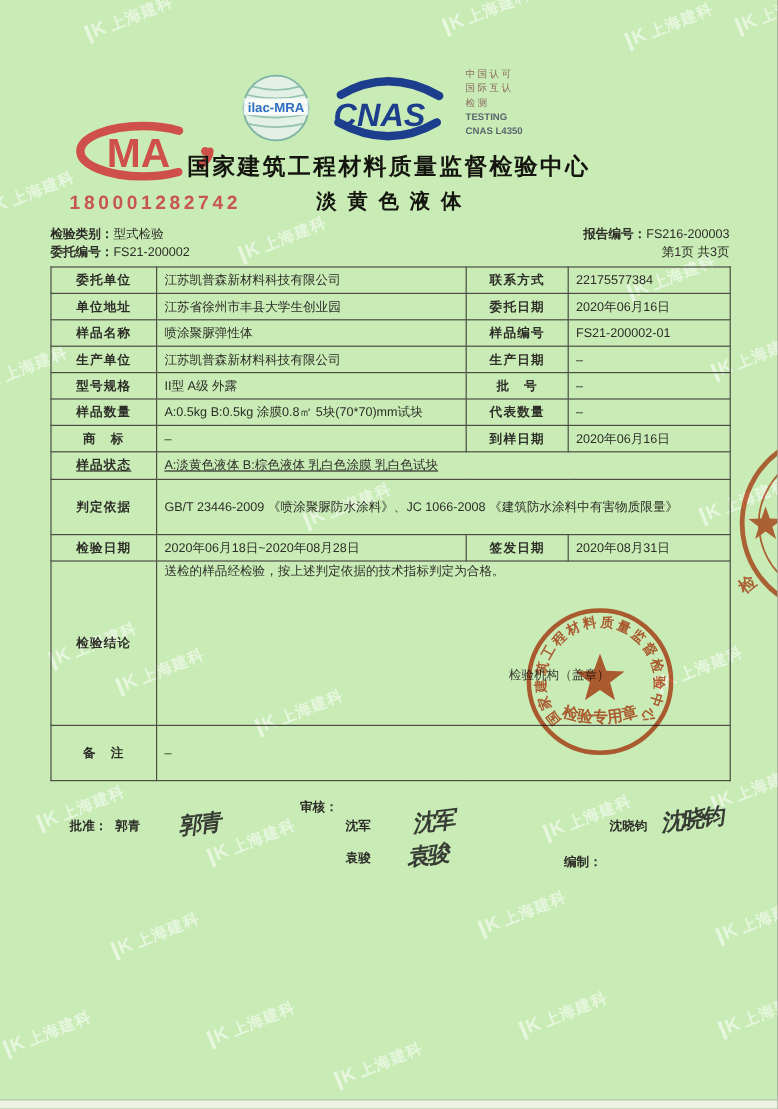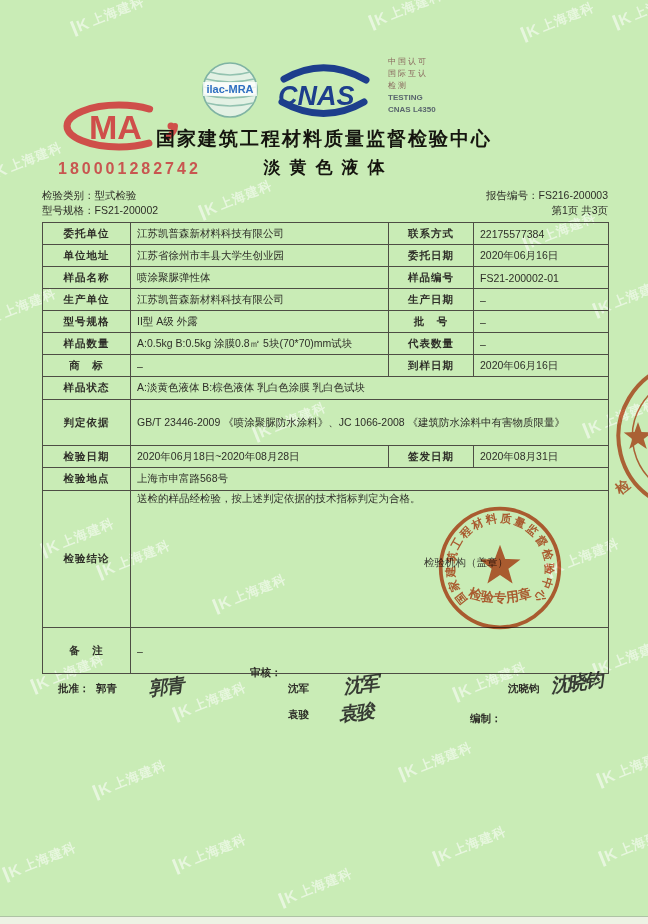--- a/index.html
+++ b/index.html
@@ -20,29 +20,29 @@
   .cnas-side .cn{color:#8a6a5f;letter-spacing:2px;}
   .cnas-side .en{color:#5a666e;font-weight:bold;letter-spacing:0;}
   
   .title{position:absolute;left:0;right:0;top:126px;z-index:2;text-align:center;
          font-size:19px;font-weight:bold;letter-spacing:2px;color:#15150f;}
   .subtitle{position:absolute;left:0;right:0;top:156px;z-index:2;text-align:center;
             font-size:17px;font-weight:bold;letter-spacing:9px;text-indent:9px;color:#15150f;}
   
   .meta{position:absolute;left:42px;width:566px;top:188px;z-index:2;font-size:10.5px;color:#2e2e28;}
   .meta-row{display:flex;justify-content:space-between;line-height:15px;}
-  .meta b{font-weight:normal;}
+  .meta b{font-weight:bold;}
   
   table.rpt{position:absolute;left:42px;top:222px;z-index:2;width:566px;border-collapse:collapse;
             table-layout:fixed;}
   table.rpt td{border:1px solid #4d4d44;font-size:10.5px;padding:1px 6px;color:#2e2e28;
                overflow:hidden;white-space:nowrap;}
   td.lbl{font-weight:bold;text-align:center;letter-spacing:1px;}
   tr.h21 td{height:19px;}
-  tr.h22 td{height:20px;}
+  tr.h22 td{height:20px;text-decoration:underline;}
   tr.h45 td{height:43px;}
   tr.h136 td{height:134px;}
   td.concl{vertical-align:top;padding:32px 10px 0 16px;white-space:normal;}
   
   .seal-note{position:absolute;left:424px;top:556px;z-index:3;font-size:10.5px;color:#3a3a32;}
   .seal{position:absolute;left:430px;top:498px;z-index:4;mix-blend-mode:multiply;opacity:.92;}
   .edge-seal{position:absolute;left:590px;top:365px;z-index:4;mix-blend-mode:multiply;opacity:.88;}
   
   .sigs{position:absolute;left:0;top:0;right:0;z-index:2;font-size:10.5px;font-weight:bold;color:#2e2e28;}
   .sigs span{position:absolute;white-space:nowrap;}
@@ -206,21 +206,21 @@
 
   <div class="title">国家建筑工程材料质量监督检验中心</div>
   <div class="subtitle">淡黄色液体</div>
 
   <div class="meta">
     <div class="meta-row">
       <span><b>检验类别：</b><span>型式检验</span></span>
       <span><b>报告编号：</b><span>FS216-200003</span></span>
     </div>
     <div class="meta-row">
-      <span><b>型号规格：</b><span>FS21-200002</span></span>
+      <span><b>委托编号：</b><span>FS21-200002</span></span>
       <span>第1页 共3页</span>
     </div>
   </div>
 
   <table class="rpt">
     <colgroup>
         <col style="width:88px">
         <col style="width:258px">
         <col style="width:85px">
         <col style="width:135px">
@@ -274,24 +274,20 @@
     </tr>
     <tr class="h45">
       <td class="lbl">判定依据</td>
       <td colspan="3">GB/T 23446-2009 《喷涂聚脲防水涂料》、JC 1066-2008 《建筑防水涂料中有害物质限量》</td>
     </tr>
     <tr class="h21">
       <td class="lbl">检验日期</td>
       <td>2020年06月18日~2020年08月28日</td>
       <td class="lbl">签发日期</td>
       <td>2020年08月31日</td>
-    </tr>
-    <tr class="h22">
-      <td class="lbl">检验地点</td>
-      <td colspan="3">上海市申富路568号</td>
     </tr>
     <tr class="h136">
       <td class="lbl">检验结论</td>
       <td colspan="3" class="concl">送检的样品经检验，按上述判定依据的技术指标判定为合格。</td>
     </tr>
     <tr class="h45">
       <td class="lbl">备　注</td>
       <td colspan="3">–</td>
     </tr>
   </tbody>

